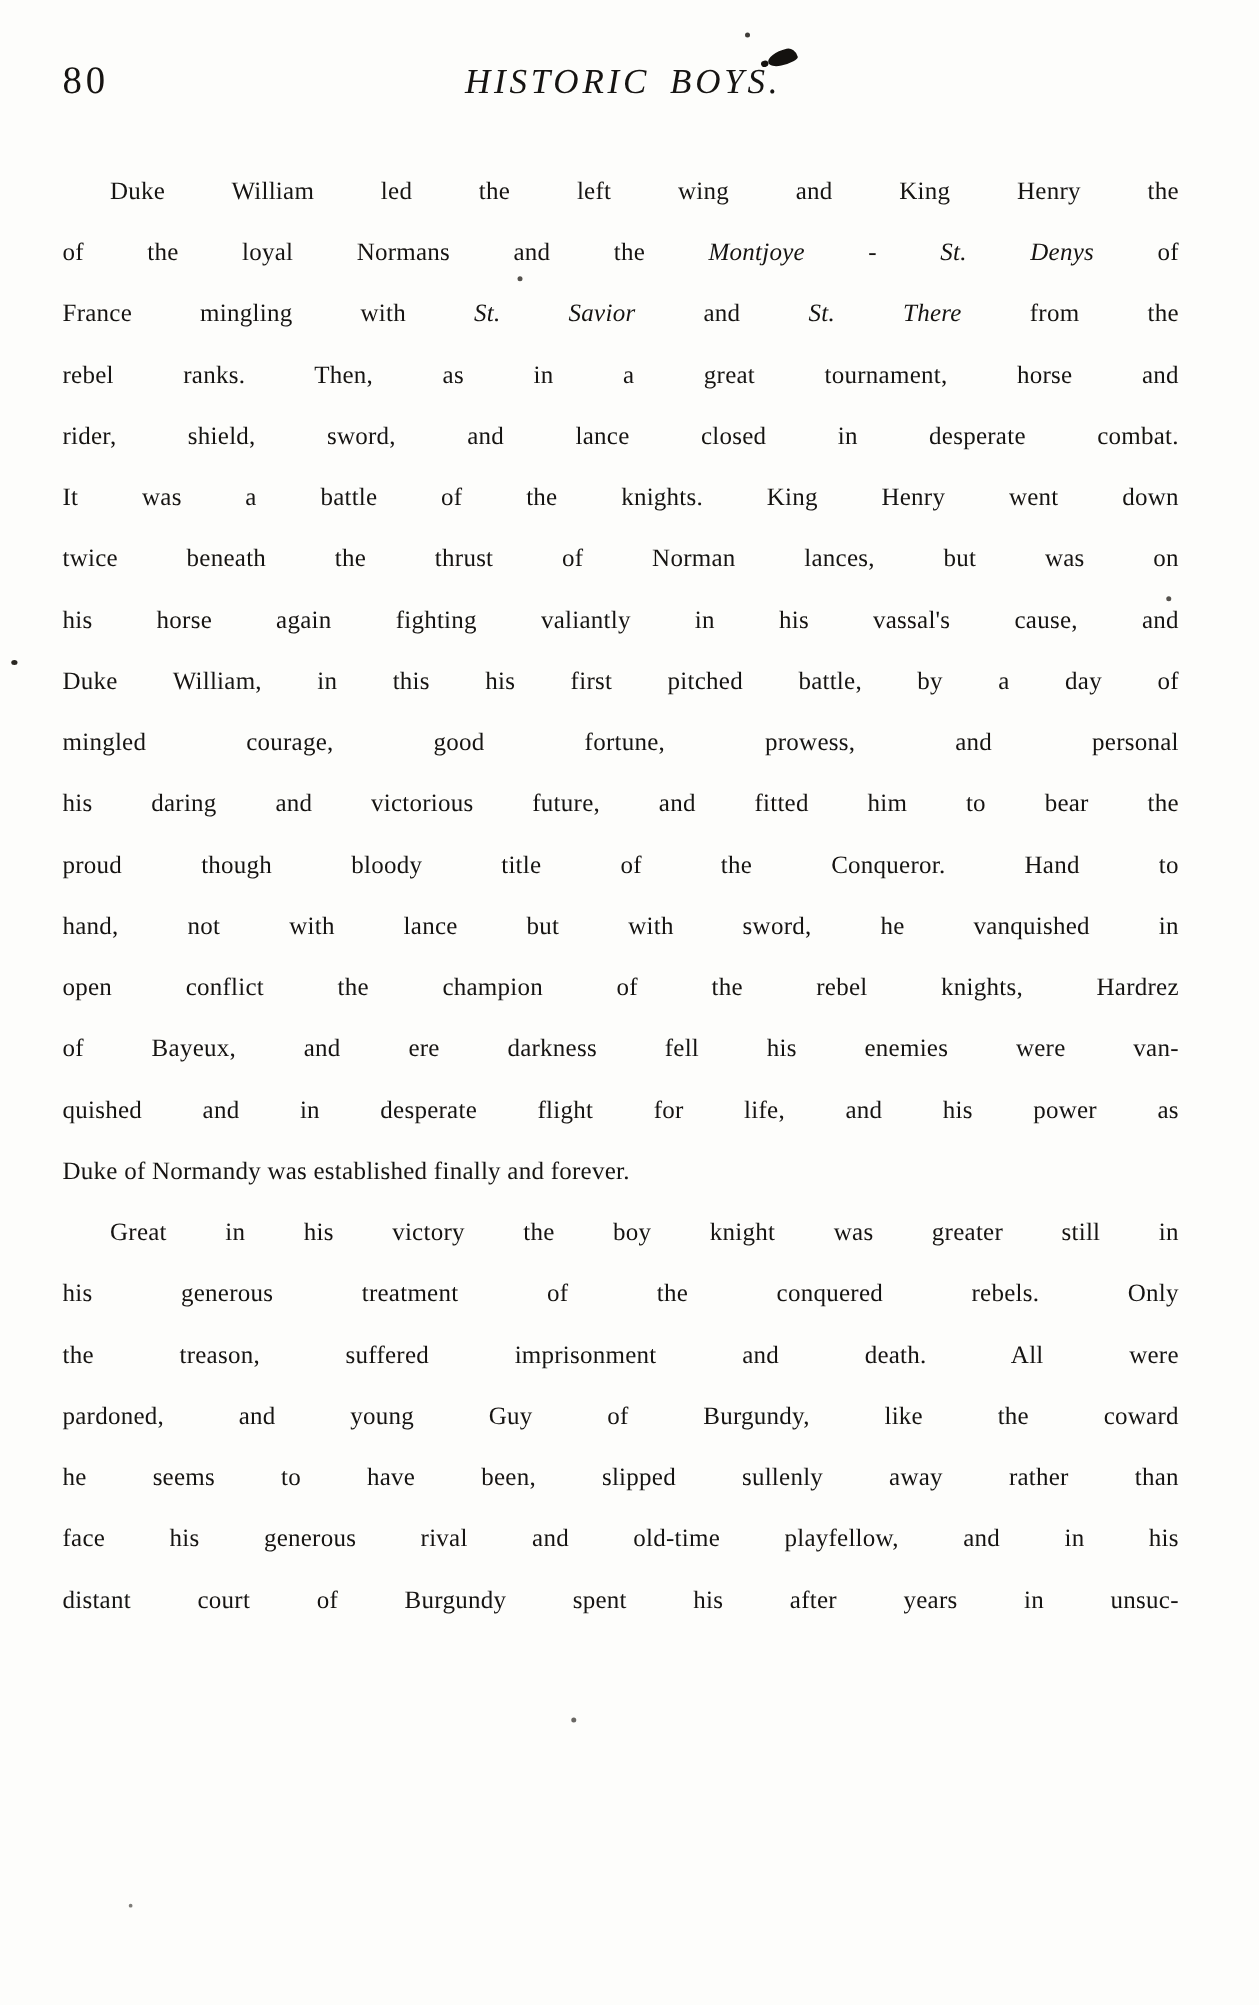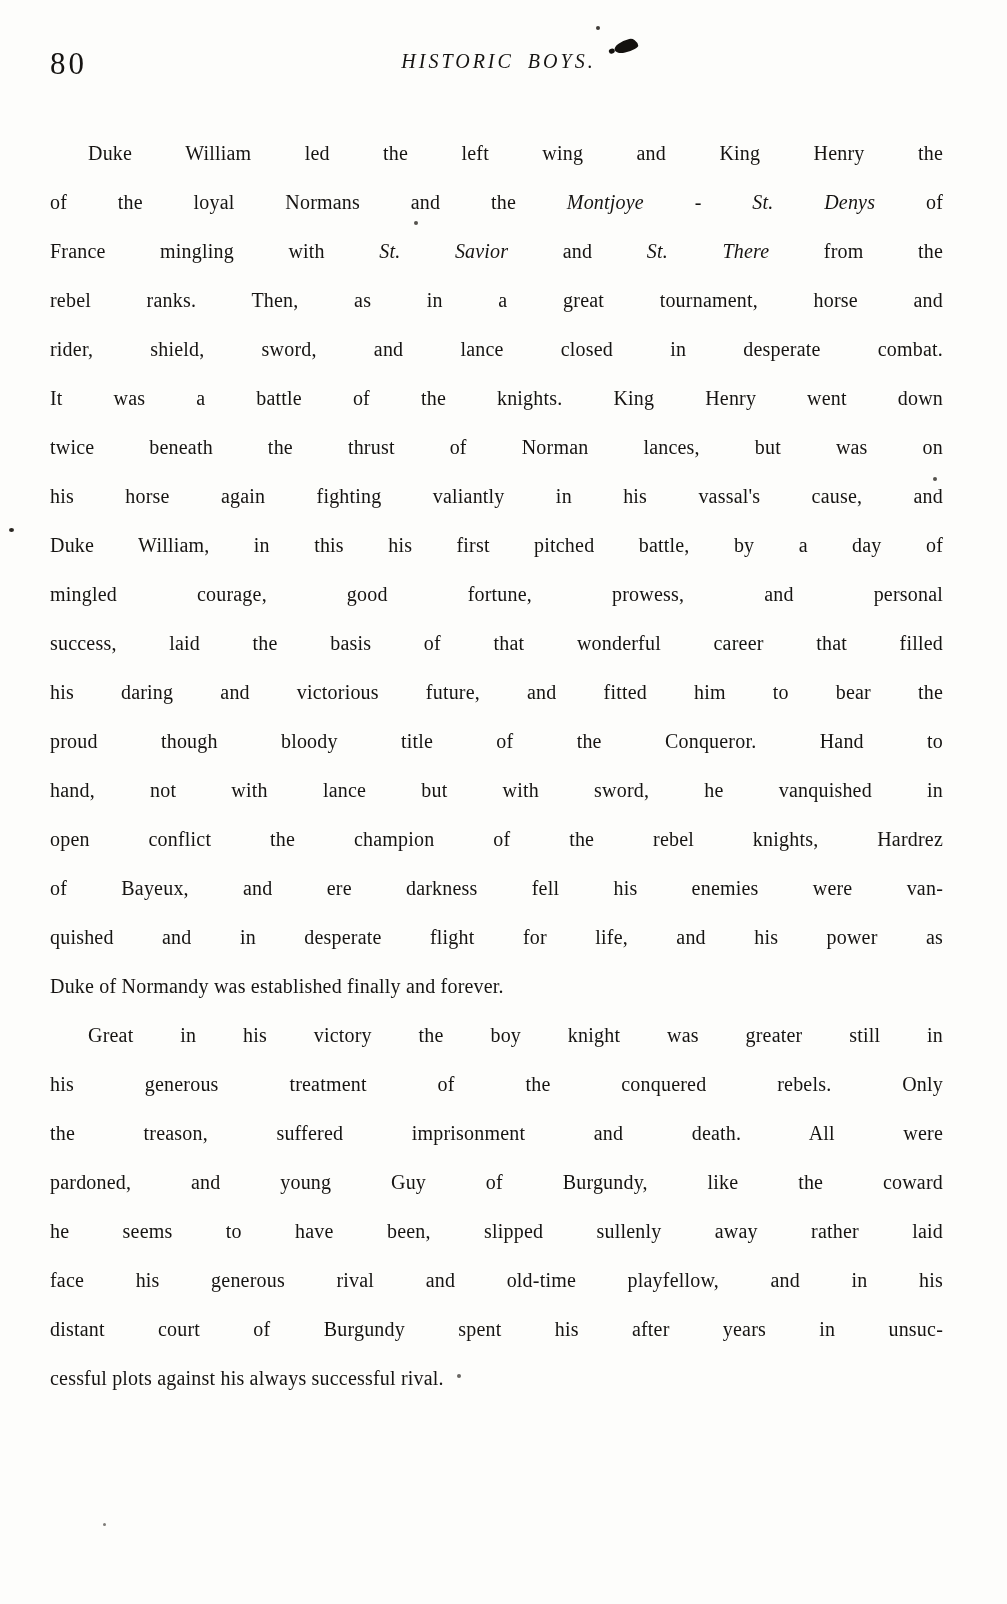--- a/index.html
+++ b/index.html
@@ -32,21 +32,21 @@
     font-size: 31px;
     letter-spacing: 3px;
   }
   .header-title {
     position: absolute;
     left: 0;
     right: 10px;
     top: 50px;
     text-align: center;
     font-style: italic;
-    font-size: 20px;
+    font-size: 28px;
     letter-spacing: 3px;
     word-spacing: 6px;
   }
   .ink-smudge {
     position: absolute;
     left: 614px;
     top: 40px;
     width: 24px;
     height: 12px;
     background: #14120f;
@@ -112,38 +112,36 @@
         <div class="line justify indent">Duke William led the left wing and King Henry the</div>
         <div class="line justify">of the loyal Normans and the <span class="italic">Montjoye - St. Denys</span> of</div>
         <div class="line justify">France mingling with <span class="italic">St. Savior</span> and <span class="italic">St. There</span> from the</div>
         <div class="line justify">rebel ranks.  Then, as in a great tournament, horse and</div>
         <div class="line justify">rider, shield, sword, and lance closed in desperate combat.</div>
         <div class="line justify">It was a battle of the knights.  King Henry went down</div>
         <div class="line justify">twice beneath the thrust of Norman lances, but was on</div>
         <div class="line justify">his horse again fighting valiantly in his vassal's cause, and</div>
         <div class="line justify">Duke William, in this his first pitched battle, by a day of</div>
         <div class="line justify">mingled courage, good fortune, prowess, and personal</div>
-        <div class="line justify">success, laid the basis of that wonderful career that filled</div>
         <div class="line justify">his daring and victorious future, and fitted him to bear the</div>
         <div class="line justify">proud though bloody title of the Conqueror.  Hand to</div>
         <div class="line justify">hand, not with lance but with sword, he vanquished in</div>
         <div class="line justify">open conflict the champion of the rebel knights, Hardrez</div>
         <div class="line justify">of Bayeux, and ere darkness fell his enemies were van-</div>
         <div class="line justify">quished and in desperate flight for life, and his power as</div>
         <div class="line">Duke of Normandy was established finally and forever.</div>
       </div>
       <div class="paragraph">
         <div class="line justify indent">Great in his victory the boy knight was greater still in</div>
         <div class="line justify">his generous treatment of the conquered rebels.  Only</div>
         <div class="line justify">the treason, suffered imprisonment and death.  All were</div>
         <div class="line justify">pardoned, and young Guy of Burgundy, like the coward</div>
-        <div class="line justify">he seems to have been, slipped sullenly away rather laid</div>
+        <div class="line justify">he seems to have been, slipped sullenly away rather than</div>
         <div class="line justify">face his generous rival and old-time playfellow, and in his</div>
         <div class="line justify">distant court of Burgundy spent his after years in unsuc-</div>
-        <div class="line">cessful plots against his always successful rival.</div>
       </div>
     </div>
 
   <span class="speck speck-1"></span>
   <span class="speck speck-2"></span>
   <span class="speck speck-3"></span>
   <span class="speck speck-4"></span>
   <span class="speck speck-5"></span>
   <span class="speck speck-6"></span>
 

